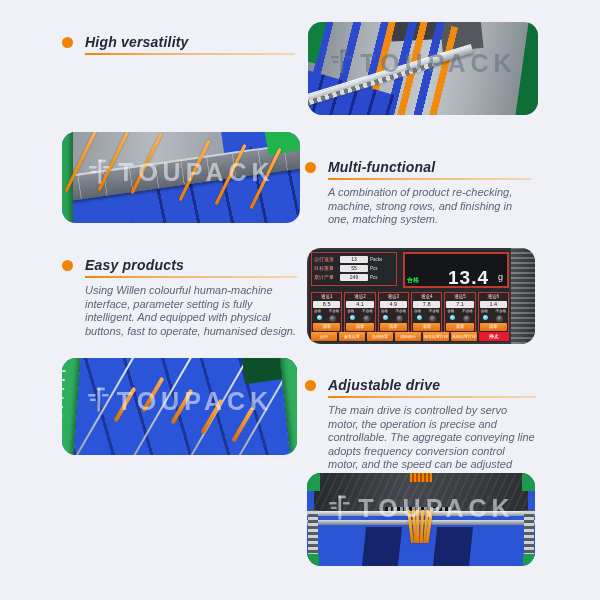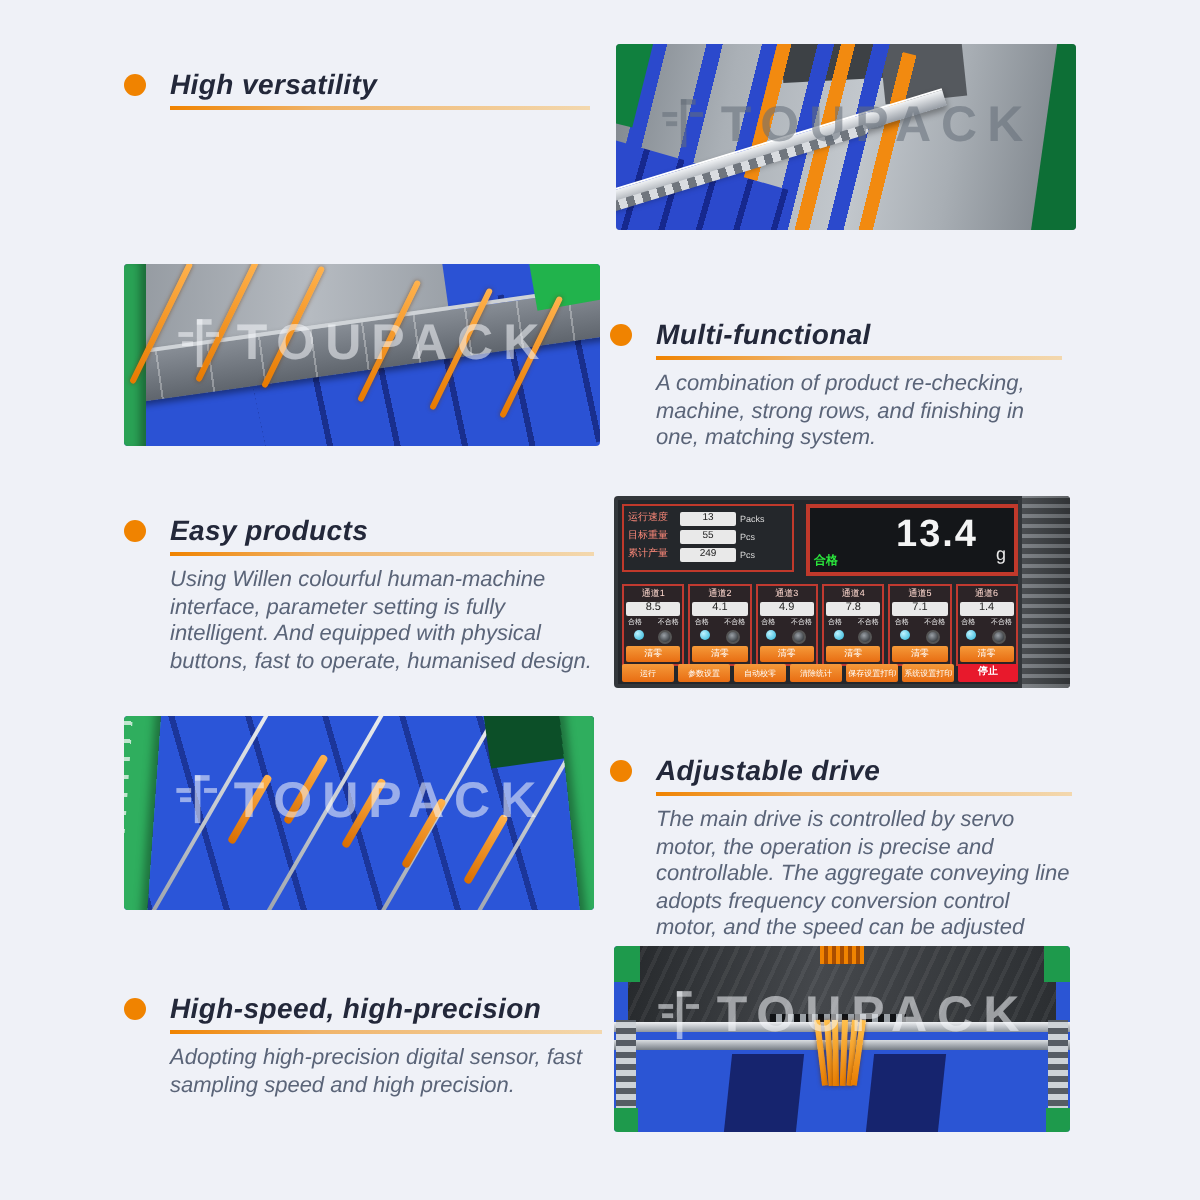--- a/index.html
+++ b/index.html
@@ -13,21 +13,21 @@
   .feature .rule{height:2px;margin:3px 0 6px 0;background:linear-gradient(90deg,#f08300 0%,#f0b46a 35%,#f3d8ae 100%);}
   .feature p{margin:0;font-size:11px;line-height:13.5px;color:#5a6478;}
 
   .f1{left:85px;top:34px;width:210px;}
   .f2{left:328px;top:159px;width:203px;}
   .f3{left:85px;top:257px;width:212px;}
   .f4{left:328px;top:377px;width:208px;}
   .f5{left:85px;top:496px;width:216px;}
 
   
-  .photo{position:absolute;overflow:hidden;border-radius:2px;background:#888;}
+  .photo{position:absolute;overflow:hidden;border-radius:14px;background:#888;}
   .layer{position:absolute;}
   .wm{position:absolute;left:50%;top:44%;transform:translate(-50%,-50%);display:flex;align-items:center;gap:7px;
       font-weight:bold;letter-spacing:5px;font-size:25px;color:rgba(245,248,252,.55);white-space:nowrap;}
   .wm svg{width:24px;height:28px;fill:currentColor;}
 
   
   .p1{left:308px;top:22px;width:230px;height:93px;
       background:linear-gradient(100deg,#7f868d 0%,#aab0b6 25%,#c3c8cd 52%,#a8aeb4 72%,#767d84 100%);}
   .p1 .darkblock1{left:36%;top:-6px;width:26%;height:26%;background:#3d4145;transform:rotate(-3deg);}
   .p1 .darkblock2{left:58%;top:-4px;width:18%;height:34%;background:#55595e;transform:rotate(-6deg);}
@@ -67,21 +67,21 @@
   .p3 .strip{right:0;top:0;width:24px;height:100%;
       background-image:repeating-linear-gradient(0deg,rgba(255,255,255,.14) 0 2px,rgba(0,0,0,.3) 2px 5px),
                        linear-gradient(90deg,#6a6f74,#45494d);}
   .p3 .screen{left:2px;top:2px;width:200px;height:92px;background:#24272b;}
   .pinfo{position:absolute;left:4px;top:4px;width:86px;height:34px;border:1px solid #c0392b;padding:2px 2px 1px 2px;box-sizing:border-box;}
   .pirow{display:flex;align-items:center;font-size:5px;line-height:9px;height:9px;}
   .pirow .lab{color:#ff8a7a;width:24px;overflow:hidden;white-space:nowrap;}
   .pirow .box{background:#e9e9e9;color:#222;width:28px;text-align:center;border-radius:1px;margin:0 2px;height:7px;line-height:7px;}
   .pirow .unit{color:#ddd;font-size:4.5px;}
   .pweight{position:absolute;left:96px;top:4px;width:106px;height:36px;border:2px solid #c0392b;background:#141619;box-sizing:border-box;}
-  .pw-num{position:absolute;right:18px;top:3px;font-size:19px;font-weight:bold;color:#f4f4f4;letter-spacing:1px;}
+  .pw-num{position:absolute;right:18px;top:13px;font-size:19px;font-weight:bold;color:#f4f4f4;letter-spacing:1px;}
   .pw-unit{position:absolute;right:4px;bottom:4px;font-size:9px;color:#e8e8e8;}
   .pw-status{position:absolute;left:2px;bottom:1px;font-size:6px;color:#2ae53c;font-weight:bold;}
   .pchannels{position:absolute;left:4px;top:44px;width:198px;display:flex;gap:2px;}
   .pch{flex:1;border:1px solid #c13a30;background:#2c2427;padding:1px;font-size:4.5px;color:#ffd9cf;text-align:center;box-sizing:border-box;}
   .pch-lab{line-height:6px;white-space:nowrap;overflow:hidden;}
   .pch-val{background:#e9e9e9;color:#222;font-size:5.5px;line-height:7px;margin:1px 0;border-radius:1px;}
   .pch-okng{display:flex;justify-content:space-between;color:#eee;font-size:3.5px;line-height:5px;padding:0 1px;white-space:nowrap;}
   .pch-dots{display:flex;justify-content:space-around;margin:1px 0;}
   .pch-dots i{width:5px;height:5px;border-radius:50%;}
   .dot-cy{background:radial-gradient(circle at 35% 35%,#bdf2ff,#27b3d6);}
@@ -350,26 +350,20 @@
     </div>
   </div>
 
   <section class="feature f4">
     <span class="dot"></span>
     <h3>Adjustable drive</h3>
     <div class="rule"></div>
     <p>The main drive is controlled by servo motor, the operation is precise and controllable. The aggregate conveying line adopts frequency conversion control motor, and the speed can be adjusted according to the need.</p>
   </section>
 
-  <section class="feature f5">
-    <span class="dot"></span>
-    <h3>High-speed, high-precision</h3>
-    <div class="rule"></div>
-    <p>Adopting high-precision digital sensor, fast sampling speed and high precision.</p>
-  </section>
 
   <div class="photo p5">
     <div class="layer belt"></div>
     <div class="layer green-tl"></div>
     <div class="layer green-tr"></div>
     <div class="layer tips"></div>
     <div class="layer bar1"></div>
     <div class="layer links"></div>
     <div class="layer bar2"></div>
     <div class="layer pad1"></div>

